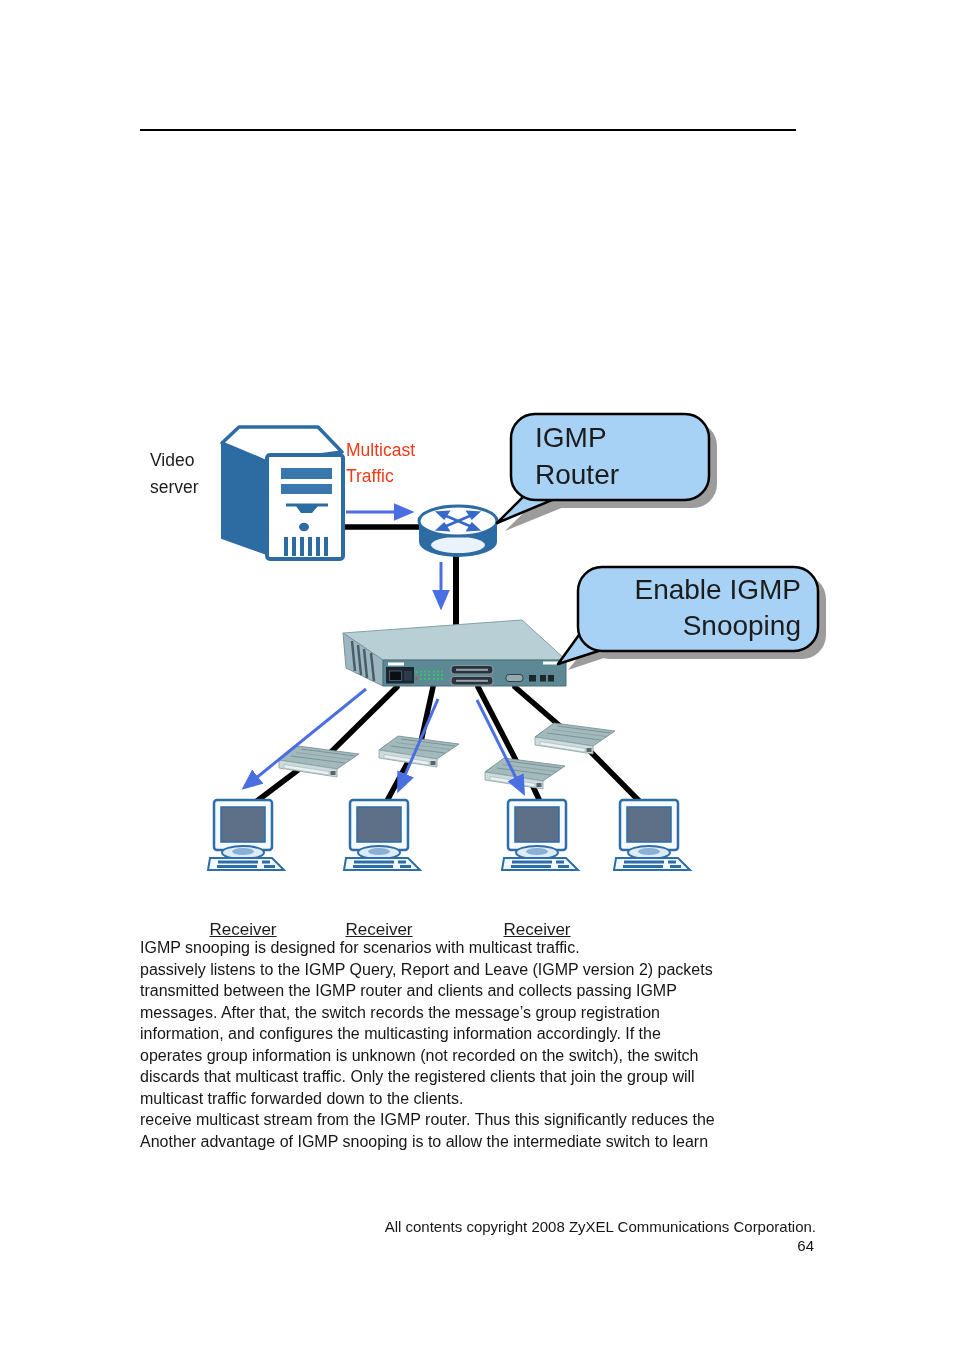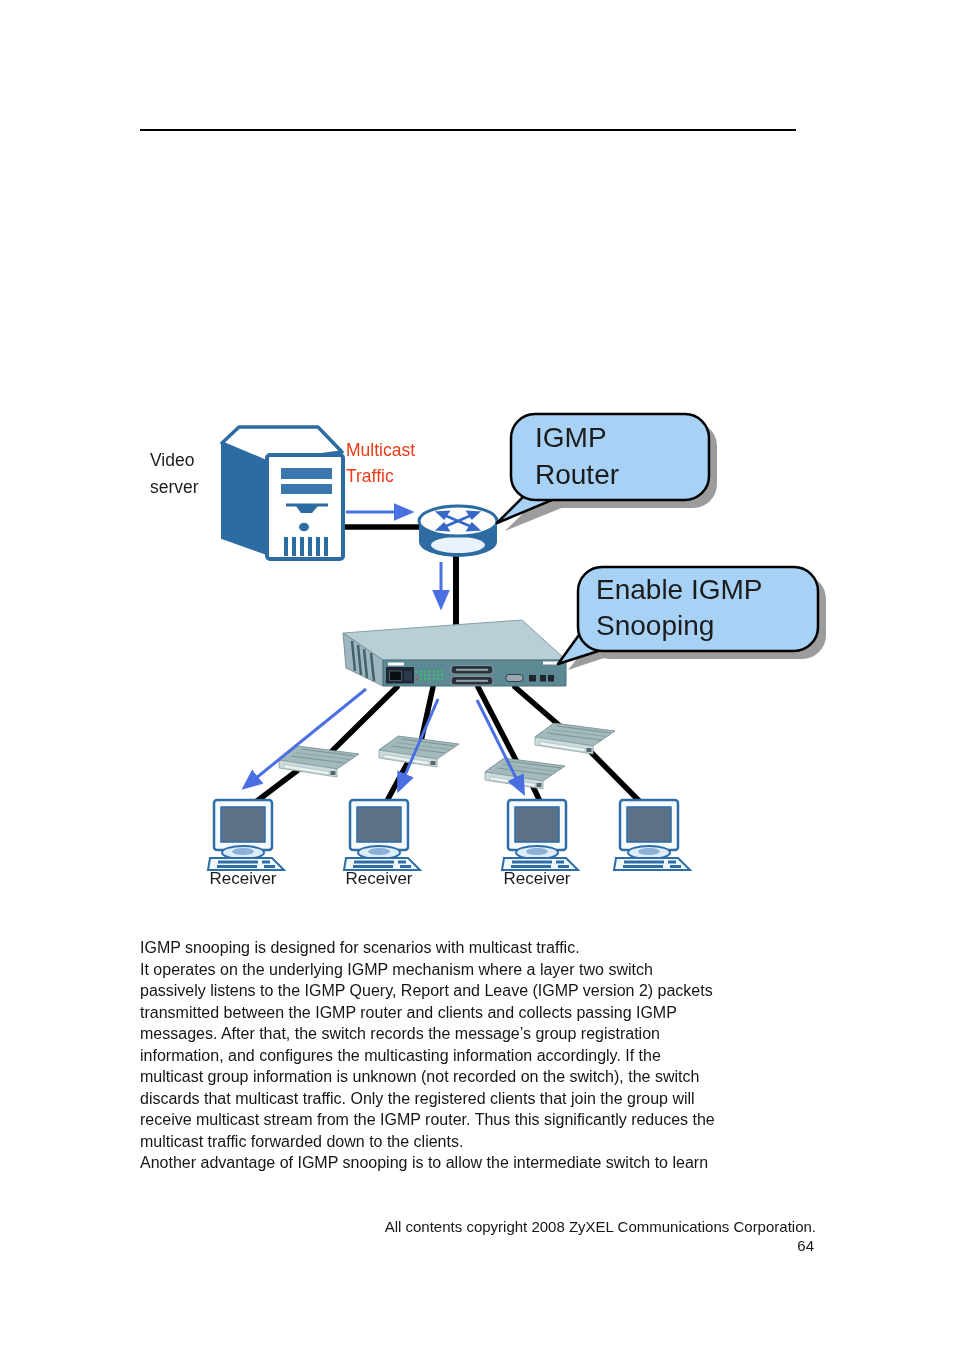--- a/index.html
+++ b/index.html
@@ -6,22 +6,22 @@
   .page{
     position:relative;width:954px;height:1350px;background:#ffffff;
     font-family:"Liberation Sans",sans-serif;overflow:hidden;margin:0 auto;padding-left:8px;
   }
   .top-rule{position:absolute;left:140px;top:129px;width:656px;height:2px;background:#000;}
   .diagram-svg{position:absolute;left:140px;top:405px;width:712px;height:500px;z-index:1;}
   .lbl{position:absolute;z-index:2;color:#1c1c1c;}
   .video-server-label{left:150px;top:447px;width:74px;font-size:17.5px;line-height:27px;}
   .multicast-label{left:346px;top:437px;width:98px;font-size:17.5px;line-height:26px;color:#ee3a16;}
   .callout1-text{left:535px;top:420px;width:150px;font-size:28px;line-height:36.5px;}
-  .callout2-text{left:596px;top:572px;width:205px;font-size:28px;line-height:36px;}
-  .receiver{top:869px;font-size:17px;transform:translateX(-50%);white-space:nowrap;}
+  .callout2-text{left:596px;top:572px;width:205px;font-size:28px;line-height:36px;text-align:right;}
+  .receiver{top:920px;font-size:17px;transform:translateX(-50%);white-space:nowrap;text-decoration:underline;}
   .r1{left:243px;} .r2{left:379px;} .r3{left:537px;}
   .body-text{position:absolute;left:140px;top:937px;width:690px;z-index:2;color:#161616;}
   .body-text div{font-size:16px;line-height:21.5px;white-space:nowrap;}
   .footer{position:absolute;left:140px;top:1218px;width:676px;z-index:2;color:#161616;}
   .footer .copy{display:block;text-align:right;font-size:15px;}
   .footer .pagenum{position:absolute;right:2px;top:0;font-size:15px;margin-top:19px;}
 </style>
 </head>
 <body>
 
@@ -192,29 +192,28 @@
   <div class="lbl video-server-label">Video server</div>
   <div class="lbl multicast-label">Multicast Traffic</div>
   <div class="lbl callout1-text">IGMP Router</div>
   <div class="lbl callout2-text">Enable IGMP Snooping</div>
   <div class="lbl receiver r1">Receiver</div>
   <div class="lbl receiver r2">Receiver</div>
   <div class="lbl receiver r3">Receiver</div>
 
   <div class="body-text">
     <div>IGMP snooping is designed for scenarios with multicast traffic.</div>
-    <div>It operates on the underlying IGMP mechanism where a layer two switch</div>
     <div>passively listens to the IGMP Query, Report and Leave (IGMP version 2) packets</div>
     <div>transmitted between the IGMP router and clients and collects passing IGMP</div>
     <div>messages. After that, the switch records the message’s group registration</div>
     <div>information, and configures the multicasting information accordingly. If the</div>
-    <div>multicast group information is unknown (not recorded on the switch), the switch</div>
+    <div>operates group information is unknown (not recorded on the switch), the switch</div>
     <div>discards that multicast traffic. Only the registered clients that join the group will</div>
+    <div>multicast traffic forwarded down to the clients.</div>
     <div>receive multicast stream from the IGMP router. Thus this significantly reduces the</div>
-    <div>multicast traffic forwarded down to the clients.</div>
     <div>Another advantage of IGMP snooping is to allow the intermediate switch to learn</div>
   </div>
 
   <div class="footer">
     <span class="copy">All contents copyright 2008 ZyXEL Communications Corporation.</span>
     <span class="pagenum">64</span>
   </div>
 
 </div>
 

